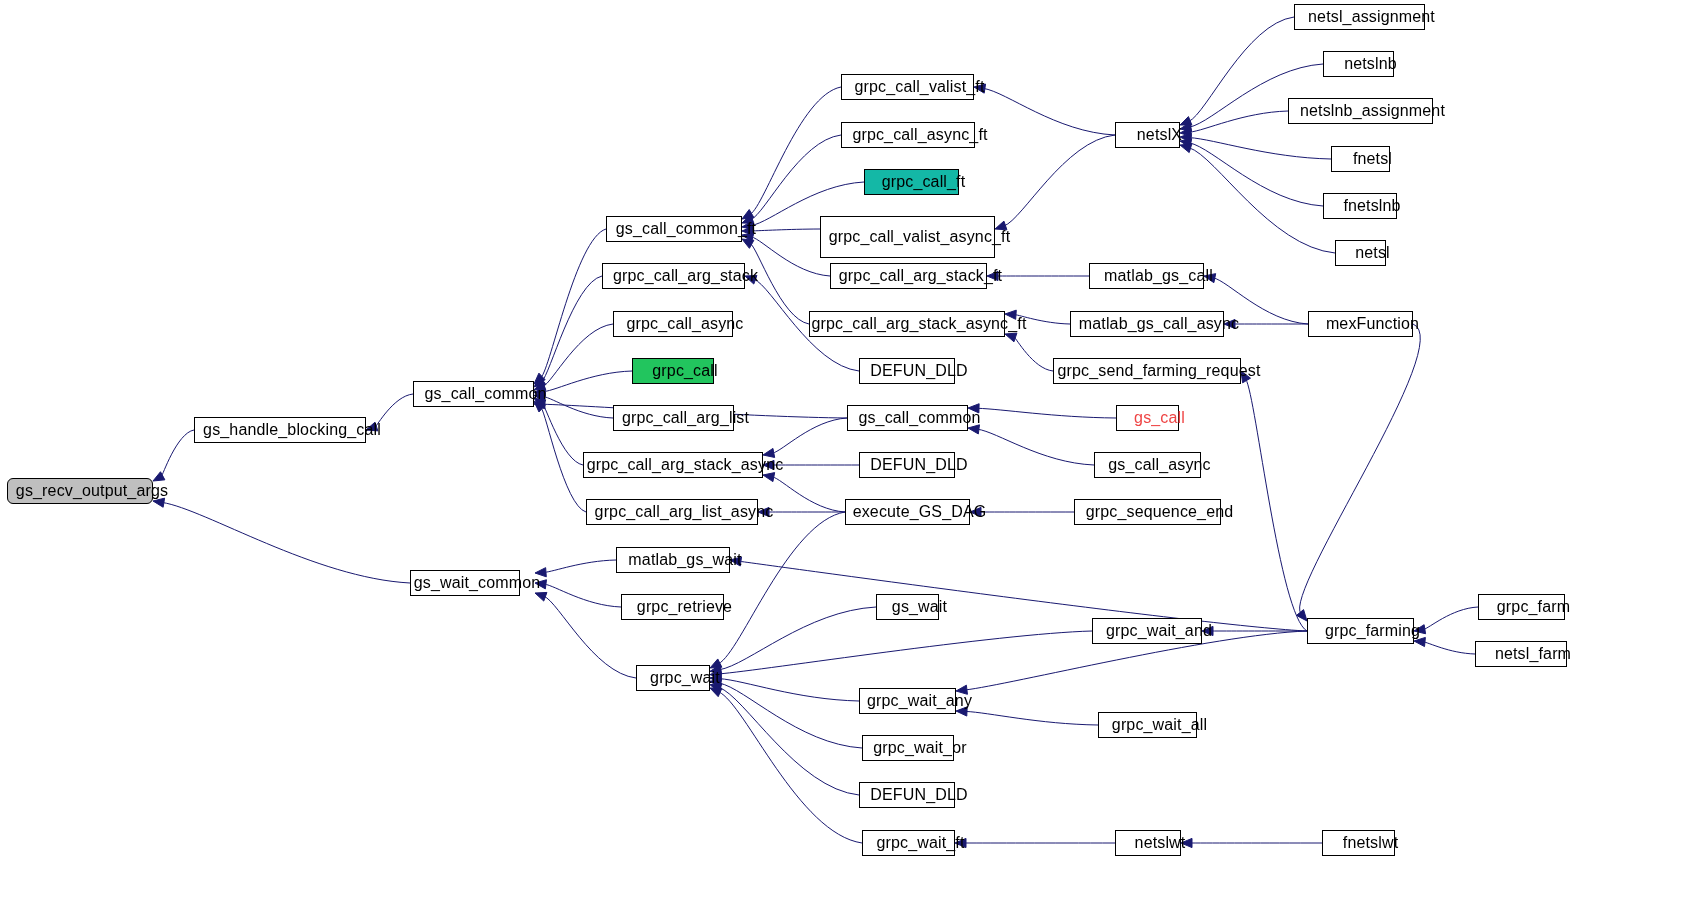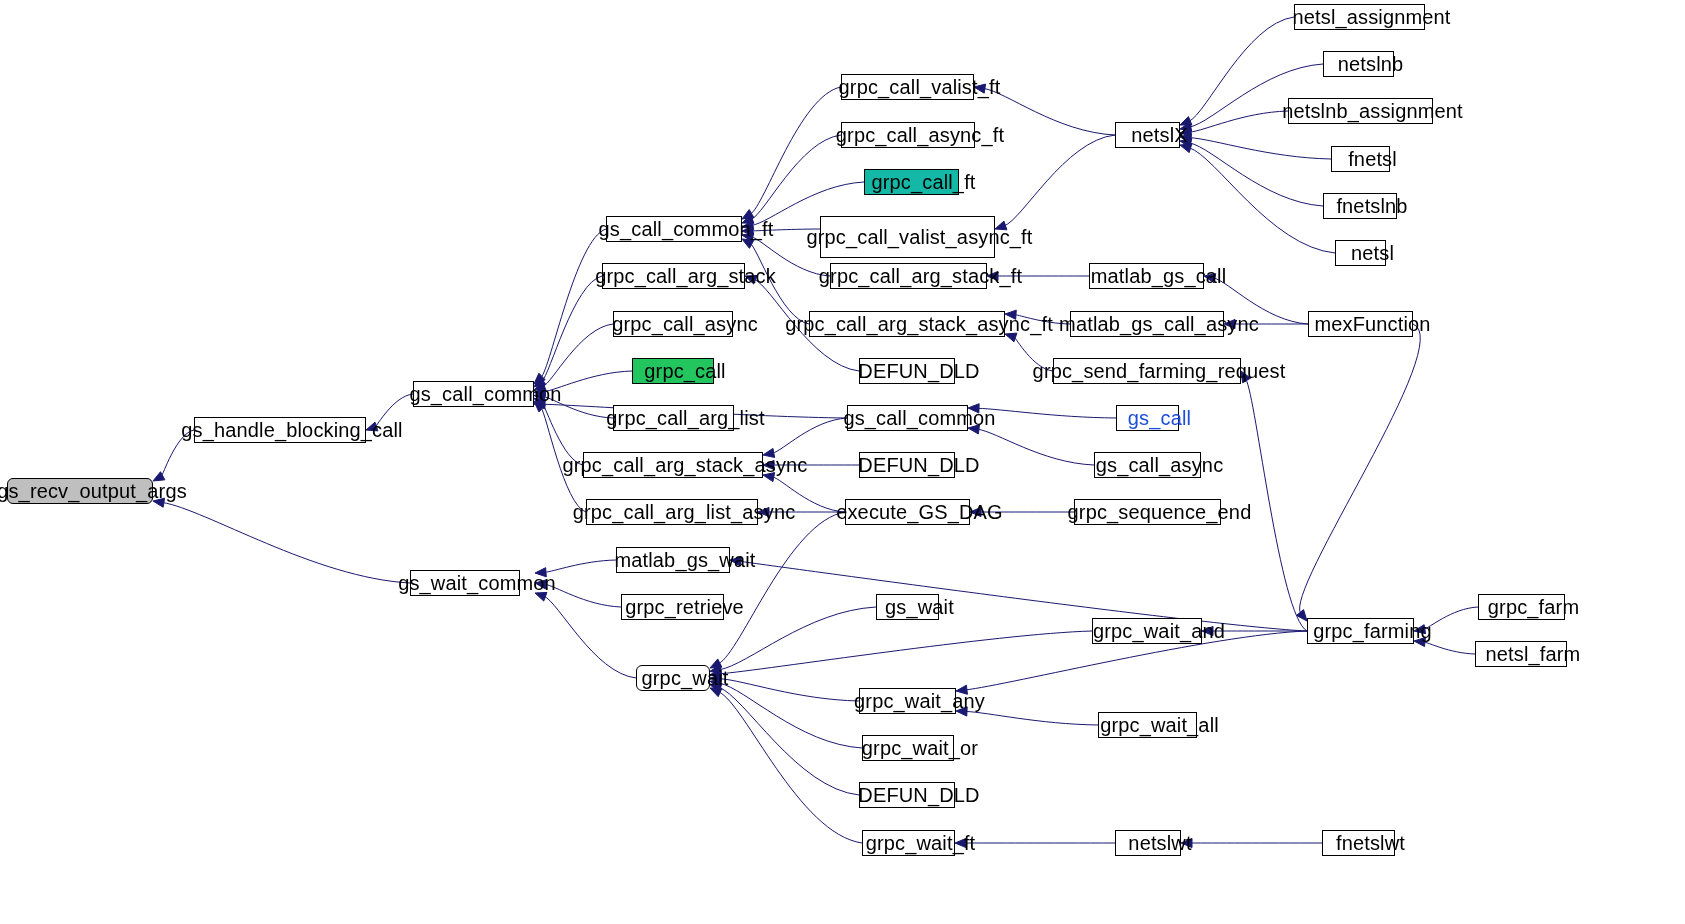--- a/index.html
+++ b/index.html
@@ -29,21 +29,21 @@
     top: 0;
     width: 1685px;
     height: 924px;
   }
   .node {
     position: absolute;
     box-sizing: border-box;
     border: 1px solid #000000;
     background: #ffffff;
     color: #000000;
-    font-size: 20px;
+    font-size: 16px;
     line-height: 1;
     display: flex;
     align-items: center;
     justify-content: center;
     white-space: nowrap;
     letter-spacing: 0.15px;
     padding-left: 24px;
   }
   .node.root {
     background: #bfbfbf;
@@ -209,21 +209,21 @@
       </div>
       <div class="node" style="left: 586px; top: 499px; width: 172px; height: 26px; border-color: rgb(0, 0, 0); background: rgb(255, 255, 255); color: rgb(0, 0, 0);">
         <span class="node-label">grpc_call_arg_list_async</span>
       </div>
       <div class="node" style="left: 616px; top: 547px; width: 114px; height: 26px; border-color: rgb(0, 0, 0); background: rgb(255, 255, 255); color: rgb(0, 0, 0);">
         <span class="node-label">matlab_gs_wait</span>
       </div>
       <div class="node" style="left: 621px; top: 594px; width: 103px; height: 26px; border-color: rgb(0, 0, 0); background: rgb(255, 255, 255); color: rgb(0, 0, 0);">
         <span class="node-label">grpc_retrieve</span>
       </div>
-      <div class="node" style="left: 636px; top: 665px; width: 74px; height: 26px; border-color: rgb(0, 0, 0); background: rgb(255, 255, 255); color: rgb(0, 0, 0); border-radius: 6px;">
+      <div class="node" style="left: 636px; top: 665px; width: 74px; height: 26px; border-color: rgb(0, 0, 0); background: rgb(255, 255, 255); color: rgb(0, 0, 0);">
         <span class="node-label">grpc_wait</span>
       </div>
       <div class="node" style="left: 841px; top: 74px; width: 133px; height: 26px; border-color: rgb(0, 0, 0); background: rgb(255, 255, 255); color: rgb(0, 0, 0);">
         <span class="node-label">grpc_call_valist_ft</span>
       </div>
       <div class="node" style="left: 841px; top: 122px; width: 134px; height: 26px; border-color: rgb(0, 0, 0); background: rgb(255, 255, 255); color: rgb(0, 0, 0);">
         <span class="node-label">grpc_call_async_ft</span>
       </div>
       <div class="node" style="left: 864px; top: 169px; width: 95px; height: 26px; border-color: rgb(0, 0, 0); background: #14b8a6; color: rgb(0, 0, 0); align-items: center;">
         <span class="node-label">grpc_call_ft</span>
@@ -266,21 +266,21 @@
       </div>
       <div class="node" style="left: 1089px; top: 263px; width: 115px; height: 26px; border-color: rgb(0, 0, 0); background: rgb(255, 255, 255); color: rgb(0, 0, 0);">
         <span class="node-label">matlab_gs_call</span>
       </div>
       <div class="node" style="left: 1070px; top: 311px; width: 154px; height: 26px; border-color: rgb(0, 0, 0); background: rgb(255, 255, 255); color: rgb(0, 0, 0);">
         <span class="node-label">matlab_gs_call_async</span>
       </div>
       <div class="node" style="left: 1053px; top: 358px; width: 188px; height: 26px; border-color: rgb(0, 0, 0); background: rgb(255, 255, 255); color: rgb(0, 0, 0);">
         <span class="node-label">grpc_send_farming_request</span>
       </div>
-      <div class="node" style="left: 1116px; top: 405px; width: 63px; height: 26px; border-color: rgb(0, 0, 0); background: rgb(255, 255, 255); color: #1d4ed8;">
+      <div class="node" style="left: 1116px; top: 405px; width: 63px; height: 26px; border-color: rgb(0, 0, 0); background: rgb(255, 255, 255); color: #ef4444;">
         <span class="node-label">gs_call</span>
       </div>
       <div class="node" style="left: 1094px; top: 452px; width: 107px; height: 26px; border-color: rgb(0, 0, 0); background: rgb(255, 255, 255); color: rgb(0, 0, 0);">
         <span class="node-label">gs_call_async</span>
       </div>
       <div class="node" style="left: 1074px; top: 499px; width: 147px; height: 26px; border-color: rgb(0, 0, 0); background: rgb(255, 255, 255); color: rgb(0, 0, 0);">
         <span class="node-label">grpc_sequence_end</span>
       </div>
       <div class="node" style="left: 1092px; top: 618px; width: 110px; height: 26px; border-color: rgb(0, 0, 0); background: rgb(255, 255, 255); color: rgb(0, 0, 0);">
         <span class="node-label">grpc_wait_and</span>

